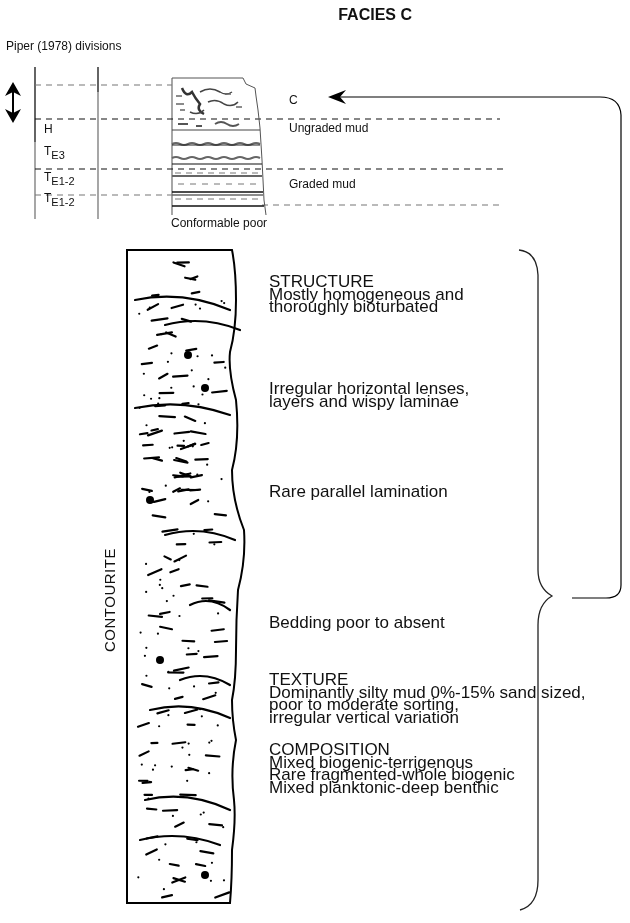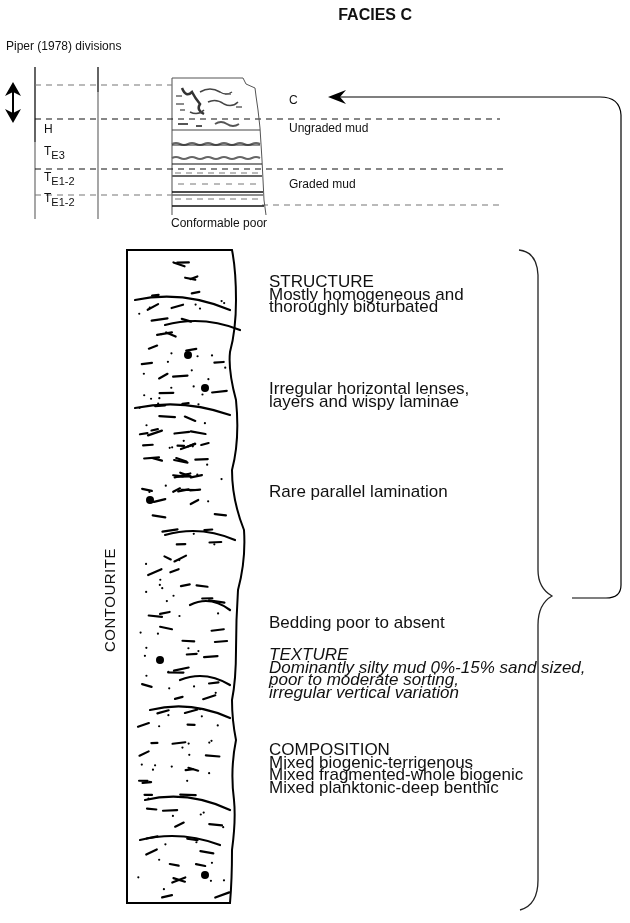--- a/index.html
+++ b/index.html
@@ -311,24 +311,24 @@
   <div>STRUCTURE</div>
   <div>Mostly homogeneous and</div>
   <div>thoroughly bioturbated</div>
 </div>
 <div class="abs desc" style="left:269px;top:383px;">
   <div>Irregular horizontal lenses,</div>
   <div>layers and wispy laminae</div>
 </div>
 <div class="abs desc" style="left:269px;top:486px;">Rare parallel lamination</div>
 <div class="abs desc" style="left:269px;top:581px;margin-top:36px;">Bedding poor to absent</div>
-<div class="abs desc" style="left:269px;top:649px;font-style:italic;">
+<div class="abs desc" style="left:269px;top:674px;">
   <div>TEXTURE</div>
   <div>Dominantly silty mud 0%-15% sand sized,</div>
   <div>poor to moderate sorting,</div>
   <div>irregular vertical variation</div>
 </div>
 <div class="abs desc" style="left:269px;top:744px;">
   <div>COMPOSITION</div>
   <div>Mixed biogenic-terrigenous</div>
-  <div>Mixed fragmented-whole biogenic</div>
+  <div>Rare fragmented-whole biogenic</div>
   <div>Mixed planktonic-deep benthic</div>
 </div>
 
 </body></html>

